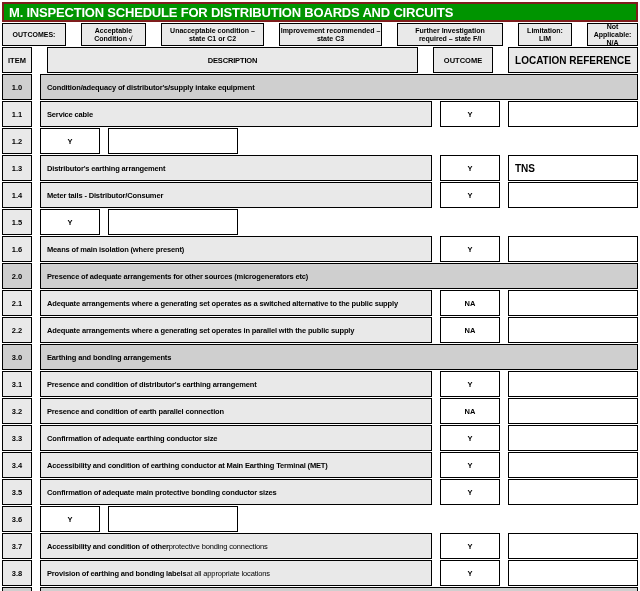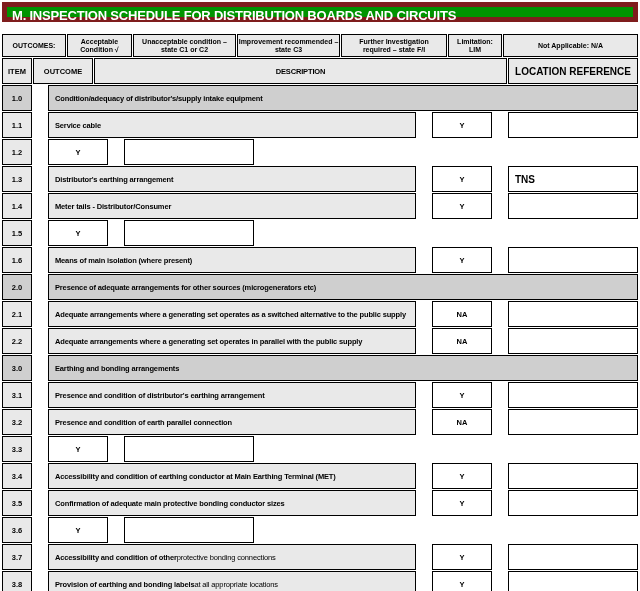--- a/index.html
+++ b/index.html
@@ -1,35 +1,35 @@
 <!DOCTYPE html>
 <html style="--green: #009400; --sectiongray: #cfcfcf; --rowgray: #e9e9e9; --linkblue: #2a52cc;"><head>
 <meta charset="utf-8">
 <style>
   html,body{margin:0;padding:0;background:#ffffff;}
   body{width:640px;height:591px;overflow:hidden;font-family:"Liberation Sans",sans-serif;}
   .sheet{box-sizing:border-box;width:640px;height:591px;overflow:hidden;padding:2px 2px 0 2px;background:#ffffff;}
-  .title-bar{box-sizing:border-box;border:5px solid #7f1d1d;background:var(--green);color:#fff;
+  .title-bar{box-sizing:border-box;border:2px solid #7f1d1d;background:var(--green);color:#fff;
     font-weight:bold;font-size:13px;line-height:18px;height:20px;padding-left:5px;
-    letter-spacing:-0.2px;margin-bottom:12px;white-space:nowrap;}
-  .flexrow{display:flex;gap:1px;margin-bottom:1px;align-items:flex-end;}
+    letter-spacing:-0.2px;margin-bottom:1px;white-space:nowrap;}
+  .flexrow{display:flex;gap:15px;margin-bottom:1px;align-items:flex-end;}
   .cell{box-sizing:border-box;border:1px solid #000;background:var(--rowgray);
     display:flex;align-items:center;overflow:hidden;}
   .legend-cell{height:23px;justify-content:center;text-align:center;
     font-weight:bold;font-size:7px;line-height:8px;white-space:pre-line;}
   .lg-label{width:64px;}
   .lg-0{width:65px;}
   .lg-1{width:103px;}
   .lg-2{width:103px;}
   .lg-3{width:106px;}
   .lg-4{width:54px;}
   .lg-5{flex:1;}
   .head-cell{height:26px;justify-content:center;text-align:center;font-weight:bold;font-size:8px;}
   .rows{display:flex;flex-direction:column;gap:1px;}
-  .trow{display:flex;gap:16px;}
+  .trow{display:flex;gap:8px;}
   .trow .cell{height:26px;}
   .col-item{width:30px;justify-content:center;font-weight:bold;font-size:7.5px;}
   .col-desc{flex:1;padding-left:6px;font-weight:bold;font-size:7.5px;letter-spacing:-0.15px;white-space:nowrap;}
   .col-out{width:60px;justify-content:center;font-weight:bold;font-size:7.5px;}
   .col-loc{width:130px;padding-left:6px;font-weight:bold;font-size:10px;}
   .trow .white{background:#ffffff;}
   .trow.section .cell{background:var(--sectiongray);}
   .trow.partial .cell{height:26px;background:var(--sectiongray);}
   .seg-regular{font-weight:normal;}
   .seg-link{color:var(--linkblue);text-decoration:underline;}
@@ -50,22 +50,22 @@
 state C3</div>
     <div class="cell legend-cell lg-3">Further Investigation
 required – state F/I</div>
     <div class="cell legend-cell lg-4">Limitation:
 LIM</div>
     <div class="cell legend-cell lg-5">Not Applicable: N/A</div>
   </div>
 
   <div class="flexrow">
     <div class="cell head-cell col-item">ITEM</div>
+    <div class="cell head-cell col-desc" style="justify-content:center;padding-left:0;">DESCRIPTION</div>
     <div class="cell head-cell col-out">OUTCOME</div>
-    <div class="cell head-cell col-desc" style="justify-content:center;padding-left:0;">DESCRIPTION</div>
     <div class="cell head-cell col-loc" style="justify-content:center;padding-left:0;">LOCATION REFERENCE</div>
   </div>
 
   <div class="rows" id="rows">
       <div class="trow section">
         <div class="cell col-item">1.0</div>
         <div class="cell col-desc">Condition/adequacy of distributor's/supply intake equipment</div>
       </div>
       <div class="trow item">
         <div class="cell col-item">1.1</div>
@@ -128,20 +128,21 @@
         <div class="cell col-loc white"></div>
       </div>
       <div class="trow item">
         <div class="cell col-item">3.2</div>
         <div class="cell col-desc">Presence and condition of earth parallel connection</div>
         <div class="cell col-out white">NA</div>
         <div class="cell col-loc white"></div>
       </div>
       <div class="trow item">
         <div class="cell col-item">3.3</div>
+        <div class="cell col-desc">Confirmation of adequate earthing conductor size</div>
         <div class="cell col-out white">Y</div>
         <div class="cell col-loc white"></div>
       </div>
       <div class="trow item">
         <div class="cell col-item">3.4</div>
         <div class="cell col-desc">Accessibility and condition of earthing conductor at Main Earthing Terminal (MET)</div>
         <div class="cell col-out white">Y</div>
         <div class="cell col-loc white"></div>
       </div>
       <div class="trow item">

